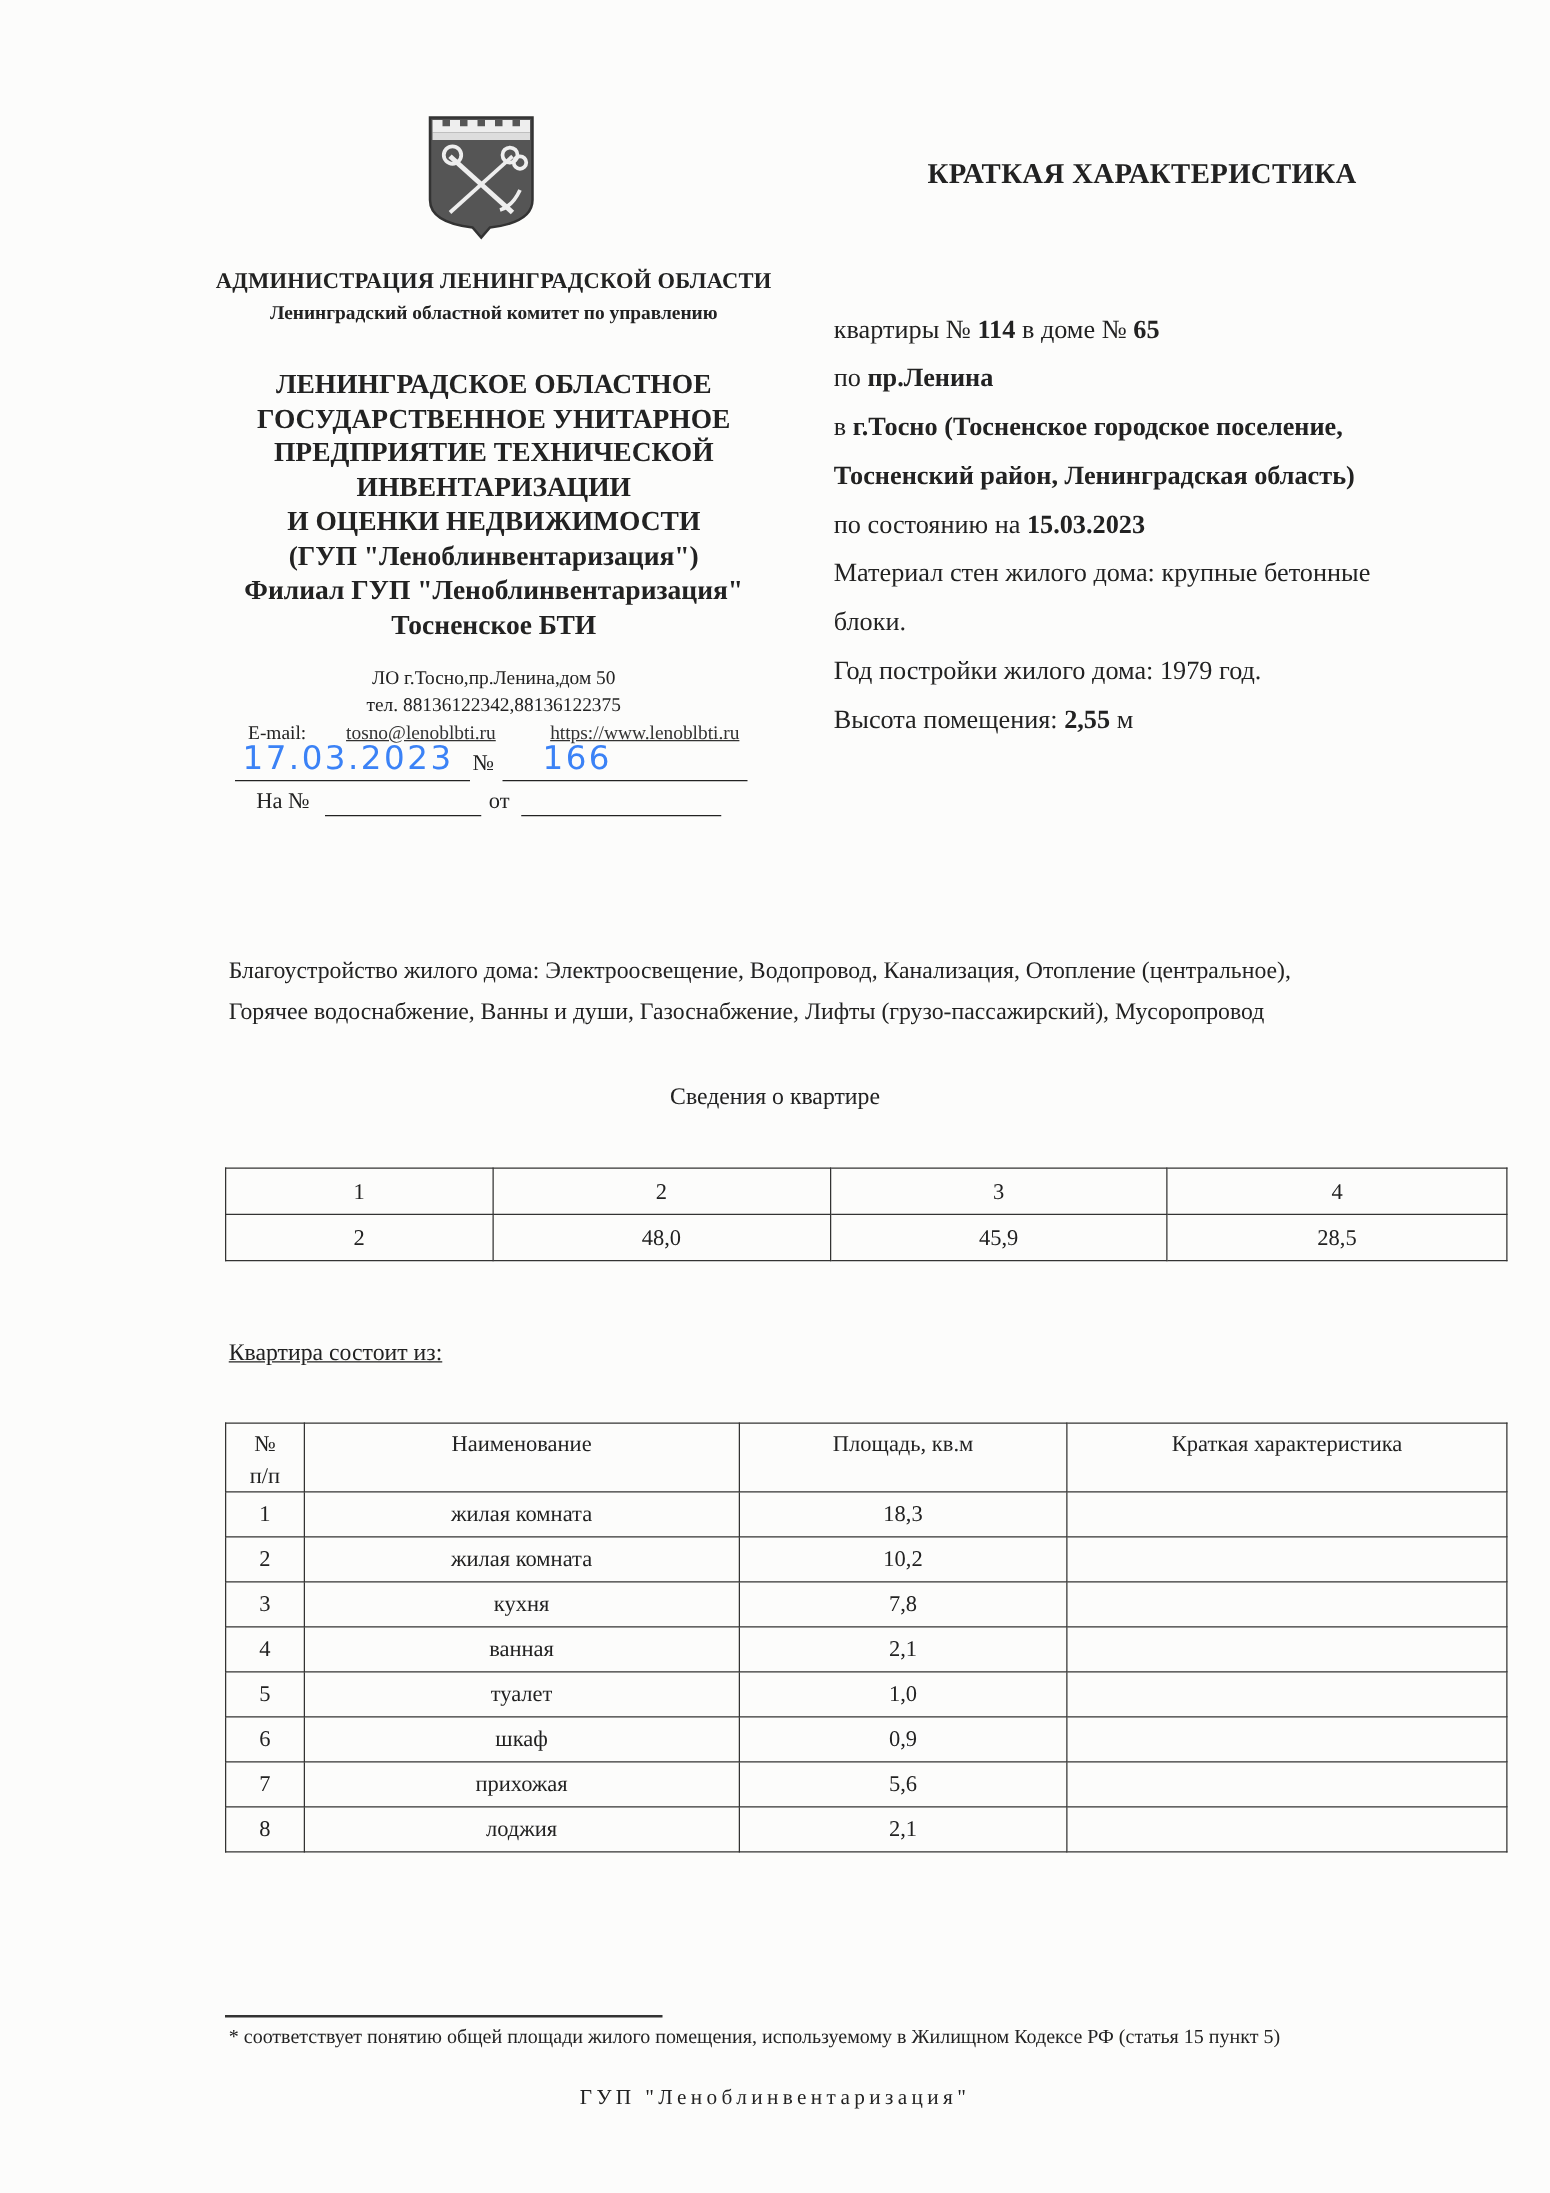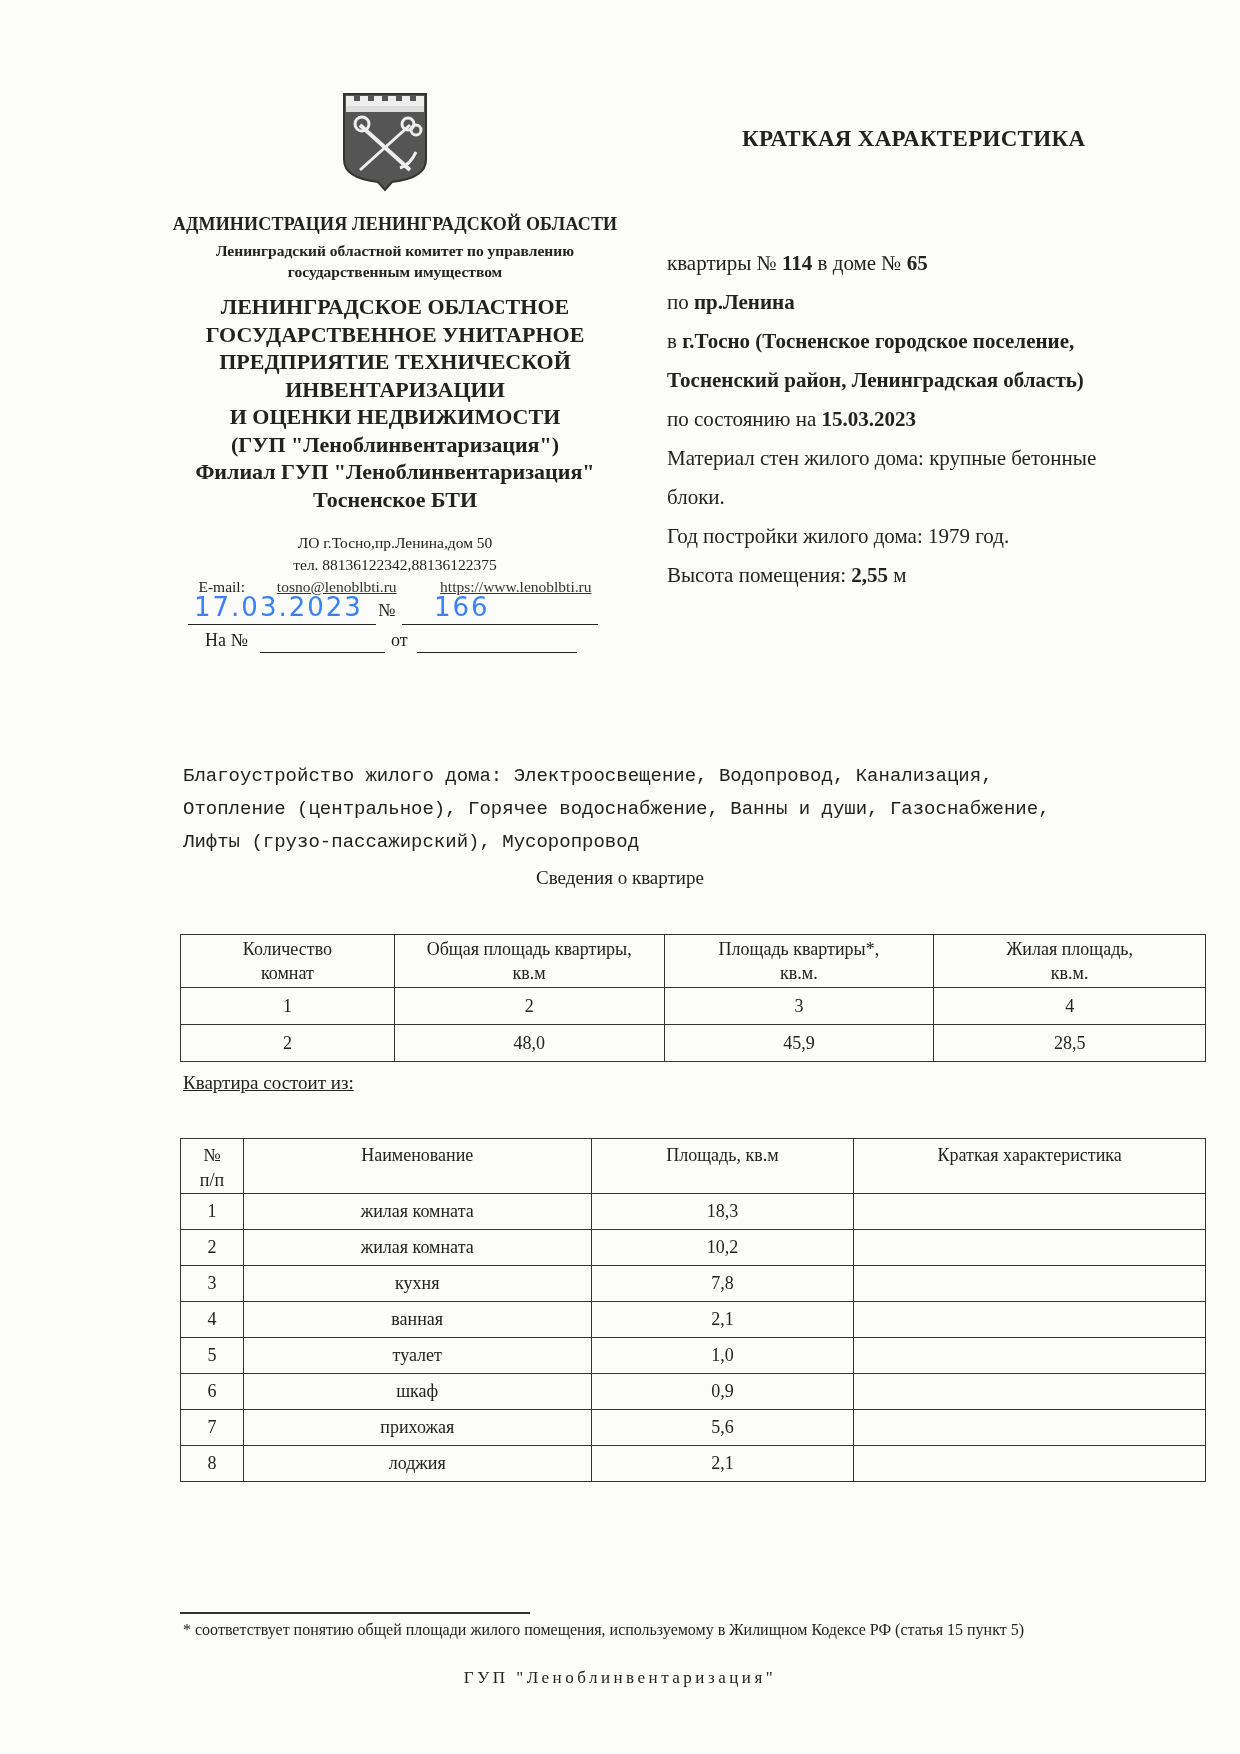--- a/index.html
+++ b/index.html
@@ -15,21 +15,21 @@
   .org { top: 293px; font-weight: bold; font-size: 22px; line-height: 27.5px; }
   .addr { top: 532px; font-size: 15.5px; line-height: 22px; }
   .addr a { color: #333; text-decoration: underline; margin-left: 28px; }
   .reg-line { left: 188px; top: 598px; width: 410px; height: 30px; font-size: 18px; }
   .reg-line .underline { position: absolute; border-bottom: 1px solid #222; height: 26px; }
   .hand { font-family: "DejaVu Sans", sans-serif; color: #3b82f6; font-size: 26px; position: absolute; top: -6px; letter-spacing: 2px; }
   .reply-line { left: 205px; top: 628px; width: 390px; height: 30px; font-size: 18px; }
   .doc-title { left: 742px; top: 126px; font-size: 23px; font-weight: bold; letter-spacing: 0.3px; }
   .info { left: 667px; top: 244px; font-size: 21px; line-height: 39px; width: 560px; }
   .info b { font-weight: bold; }
-  .amenities { left: 183px; top: 760px; width: 900px; font-size: 19px; line-height: 33px; font-family: Liberation Mono, monospace; }
+  .amenities { left: 183px; top: 760px; width: 900px; font-size: 19px; line-height: 33px; font-family: Liberation Serif, serif; }
   .section-title { left: 0; width: 1240px; top: 867px; text-align: center; font-size: 19px; }
   table { border-collapse: collapse; position: absolute; font-size: 18px; }
   td, th { border: 1.5px solid #333; text-align: center; font-weight: normal; padding: 0; }
   .t1 { left: 180px; top: 934px; width: 1026px; }
   .t1 th { height: 52px; line-height: 24px; }
   .t1 td { height: 36px; }
   .composition-label { left: 183px; top: 1072px; font-size: 19px; text-decoration: underline; }
   .t2 { left: 180px; top: 1138px; width: 1026px; }
   .t2 th { height: 50px; line-height: 25px; vertical-align: top; padding-top: 4px; }
   .t2 td { height: 35px; }
@@ -57,21 +57,20 @@
     <circle cx="22" cy="34" r="7" fill="none" stroke="#eee" stroke-width="3"></circle>
     <circle cx="68" cy="34" r="6" fill="none" stroke="#eee" stroke-width="3"></circle>
     <circle cx="76" cy="40" r="5" fill="none" stroke="#eee" stroke-width="3"></circle>
     <path d="M60 78 Q70 75 76 62" fill="none" stroke="#eee" stroke-width="3"></path>
   </svg>
 </div>
 
 <div class="abs left-block admin-title">АДМИНИСТРАЦИЯ ЛЕНИНГРАДСКОЙ ОБЛАСТИ</div>
 <div class="abs left-block committee">
   <div>Ленинградский областной комитет по управлению</div>
-  <div>государственным имуществом</div>
 </div>
 <div class="abs left-block org">
   <div>ЛЕНИНГРАДСКОЕ ОБЛАСТНОЕ</div>
   <div>ГОСУДАРСТВЕННОЕ УНИТАРНОЕ</div>
   <div>ПРЕДПРИЯТИЕ ТЕХНИЧЕСКОЙ</div>
   <div>ИНВЕНТАРИЗАЦИИ</div>
   <div>И ОЦЕНКИ НЕДВИЖИМОСТИ</div>
   <div>(ГУП "Леноблинвентаризация")</div>
   <div>Филиал ГУП "Леноблинвентаризация"</div>
   <div>Тосненское БТИ</div>
@@ -117,38 +116,20 @@
 <div class="abs section-title">Сведения о квартире</div>
 
 <table class="t1">
   <colgroup>
       <col style="width:214px">
       <col style="width:270px">
       <col style="width:270px">
       <col style="width:272px">
     </colgroup>
   <tbody>
-      <tr>
-    <th>
-          <div>Количество</div>
-          <div>комнат</div>
-        </th>
-    <th>
-          <div>Общая площадь квартиры,</div>
-          <div>кв.м</div>
-        </th>
-    <th>
-          <div>Площадь квартиры*,</div>
-          <div>кв.м.</div>
-        </th>
-    <th>
-          <div>Жилая площадь,</div>
-          <div>кв.м.</div>
-        </th>
-  </tr>
   <tr>
     <td>1</td>
     <td>2</td>
     <td>3</td>
     <td>4</td>
   </tr>
   <tr>
     <td>2</td>
     <td>48,0</td>
     <td>45,9</td>

